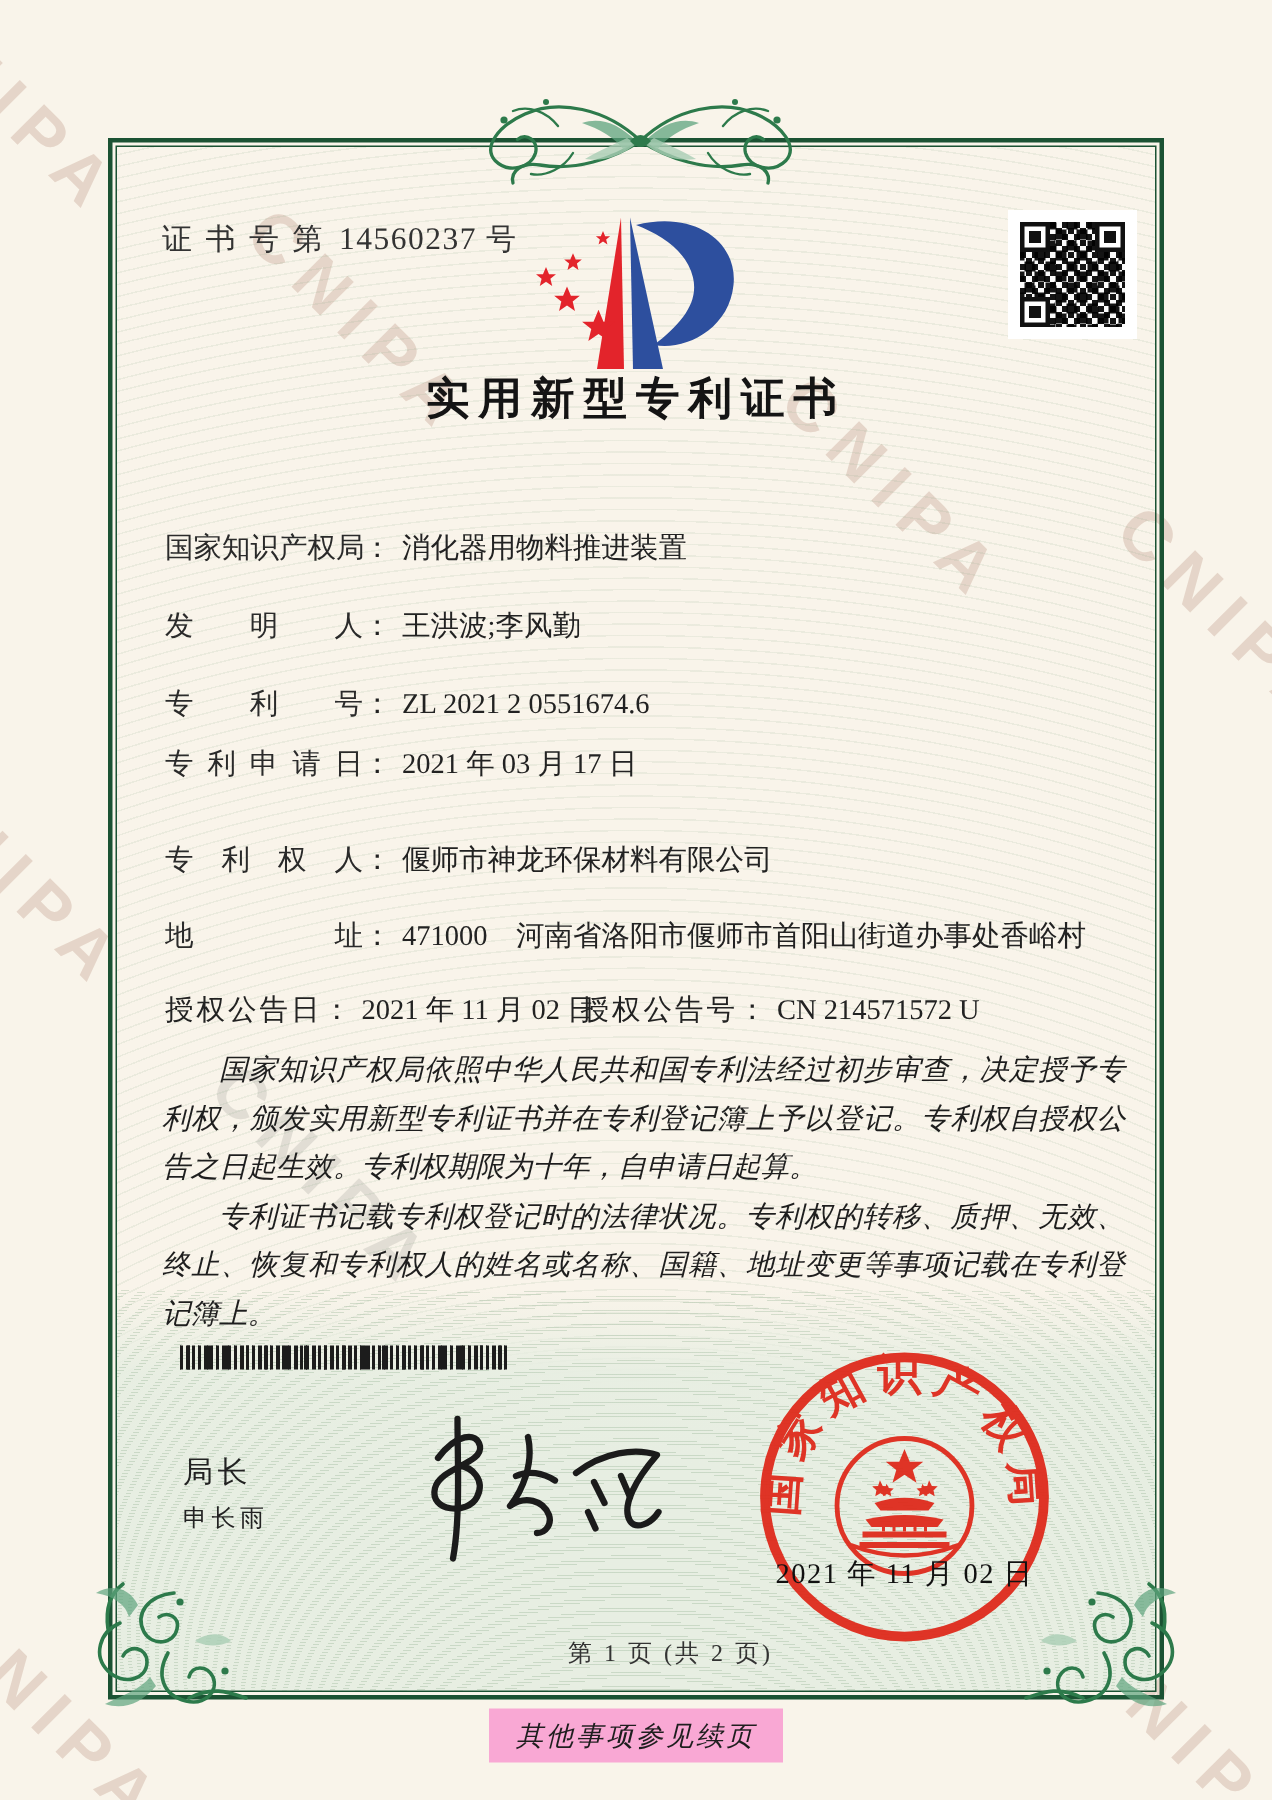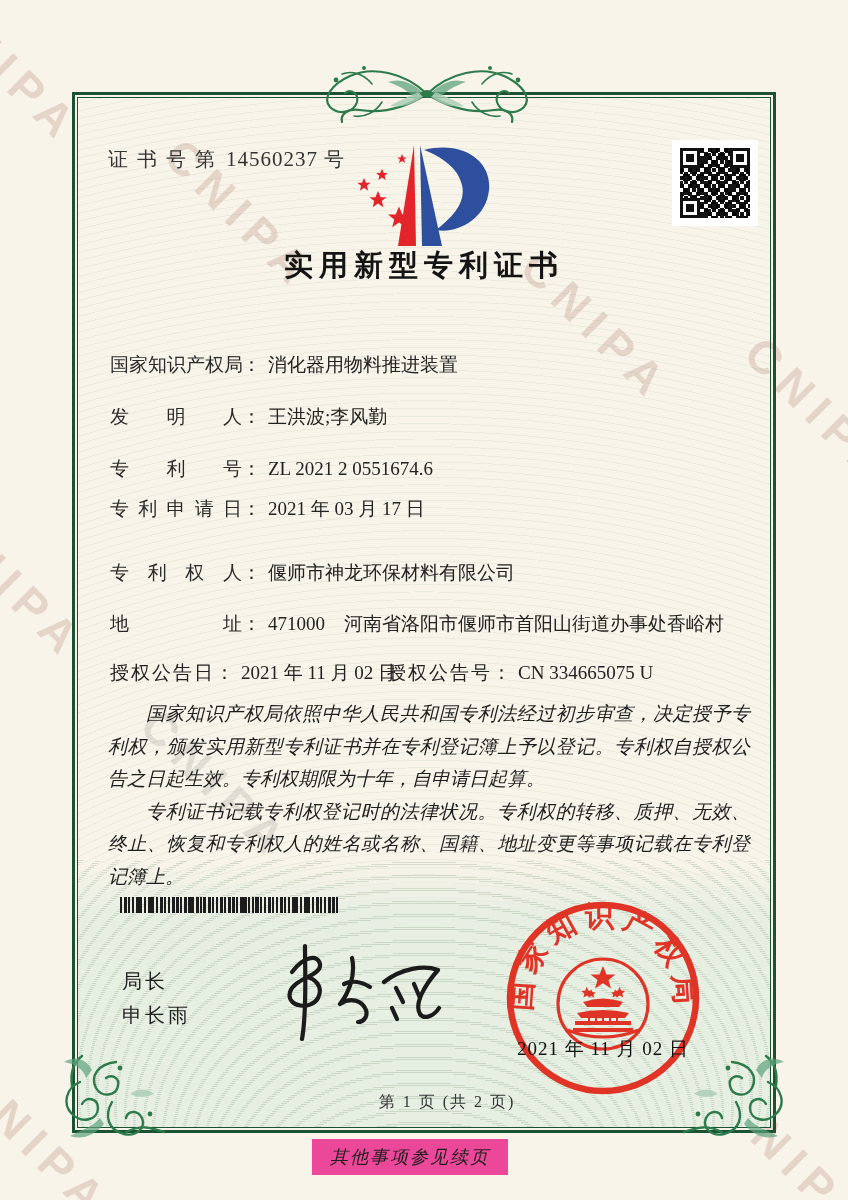--- a/index.html
+++ b/index.html
@@ -81,34 +81,34 @@
   .body-text p { text-indent:2em; }
   
   .barcode {
     position:absolute; left:120px; top:897px; width:218px; height:16px; z-index:3;
     background-image:
       repeating-linear-gradient(90deg,#1c1c1c 0 2px,transparent 2px 4px),
       repeating-linear-gradient(90deg,#1c1c1c 0 1px,transparent 1px 6px),
       repeating-linear-gradient(90deg,transparent 0 5px,#1c1c1c 5px 7px,transparent 7px 13px);
   }
   .director-label { position:absolute; left:122px; top:968px; font-size:20px; letter-spacing:3px; z-index:3; }
-  .director-name  { position:absolute; left:122px; top:1002px; font-size:20px; letter-spacing:3px; z-index:3; }
+  .director-name  { position:absolute; left:122px; top:1002px; font-size:16px; letter-spacing:3px; z-index:3; }
   .signature { position:absolute; left:252px; top:942px; z-index:4; }
   .seal { position:absolute; left:503px; top:898px; z-index:4; opacity:0.95; }
   .seal-date {
     position:absolute; left:503px; top:1036px; width:200px; text-align:center; z-index:5;
     font-size:19px; color:#111; letter-spacing:1px; white-space:nowrap;
   }
   .page-num {
     position:absolute; left:0; top:1092px; width:848px; text-align:center; z-index:3;
     font-size:16px; color:#333; letter-spacing:2px;padding-left:46px;
   }
   .cont-box {
-    position:absolute; left:312px; top:1139px; width:196px; height:36px; z-index:3;
-    background:#ec4899; text-align:center; line-height:36px;
+    position:absolute; left:326px; top:1139px; width:196px; height:36px; z-index:3;
+    background:#f9a8d4; text-align:center; line-height:36px;
     font-size:18px; font-style:italic; letter-spacing:2px; color:#1e1e1e;
   }
   
   .orn { position:absolute; z-index:3; pointer-events:none; }
   .orn-top { left:312px; top:54px; }
   .orn-bl { left:46px; top:1054px; }
   .orn-br { left:682px; top:1054px; transform:scaleX(-1); }
 </style>
 </head>
 <body>
@@ -220,21 +220,21 @@
     </div>
     <div class="frow" style="top:208px;">
       <span class="flabel">专利权人</span><span class="fcolon">：</span><span class="fvalue">偃师市神龙环保材料有限公司</span>
     </div>
     <div class="frow" style="top:259px;">
       <span class="flabel">地址</span><span class="fcolon">：</span><span class="fvalue">471000　河南省洛阳市偃师市首阳山街道办事处香峪村</span>
     </div>
     <div class="frow" style="top:308px;">
       <span class="glabel">授权公告日</span><span class="fcolon">：</span><span class="fvalue">2021 年 11 月 02 日</span>
       <span class="grant2">
-        <span class="glabel">授权公告号</span><span class="fcolon">：</span><span class="fvalue">CN 334665075 U</span>
+        <span class="glabel">授权公告号</span><span class="fcolon">：</span><span class="fvalue">CN 214571572 U</span>
       </span>
     </div>
   </div>
 
   <div class="body-text">
     <p>国家知识产权局依照中华人民共和国专利法经过初步审查，决定授予专利权，颁发实用新型专利证书并在专利登记簿上予以登记。专利权自授权公告之日起生效。专利权期限为十年，自申请日起算。</p>
     <p>专利证书记载专利权登记时的法律状况。专利权的转移、质押、无效、终止、恢复和专利权人的姓名或名称、国籍、地址变更等事项记载在专利登记簿上。</p>
   </div>
 
   <div class="barcode"></div>

